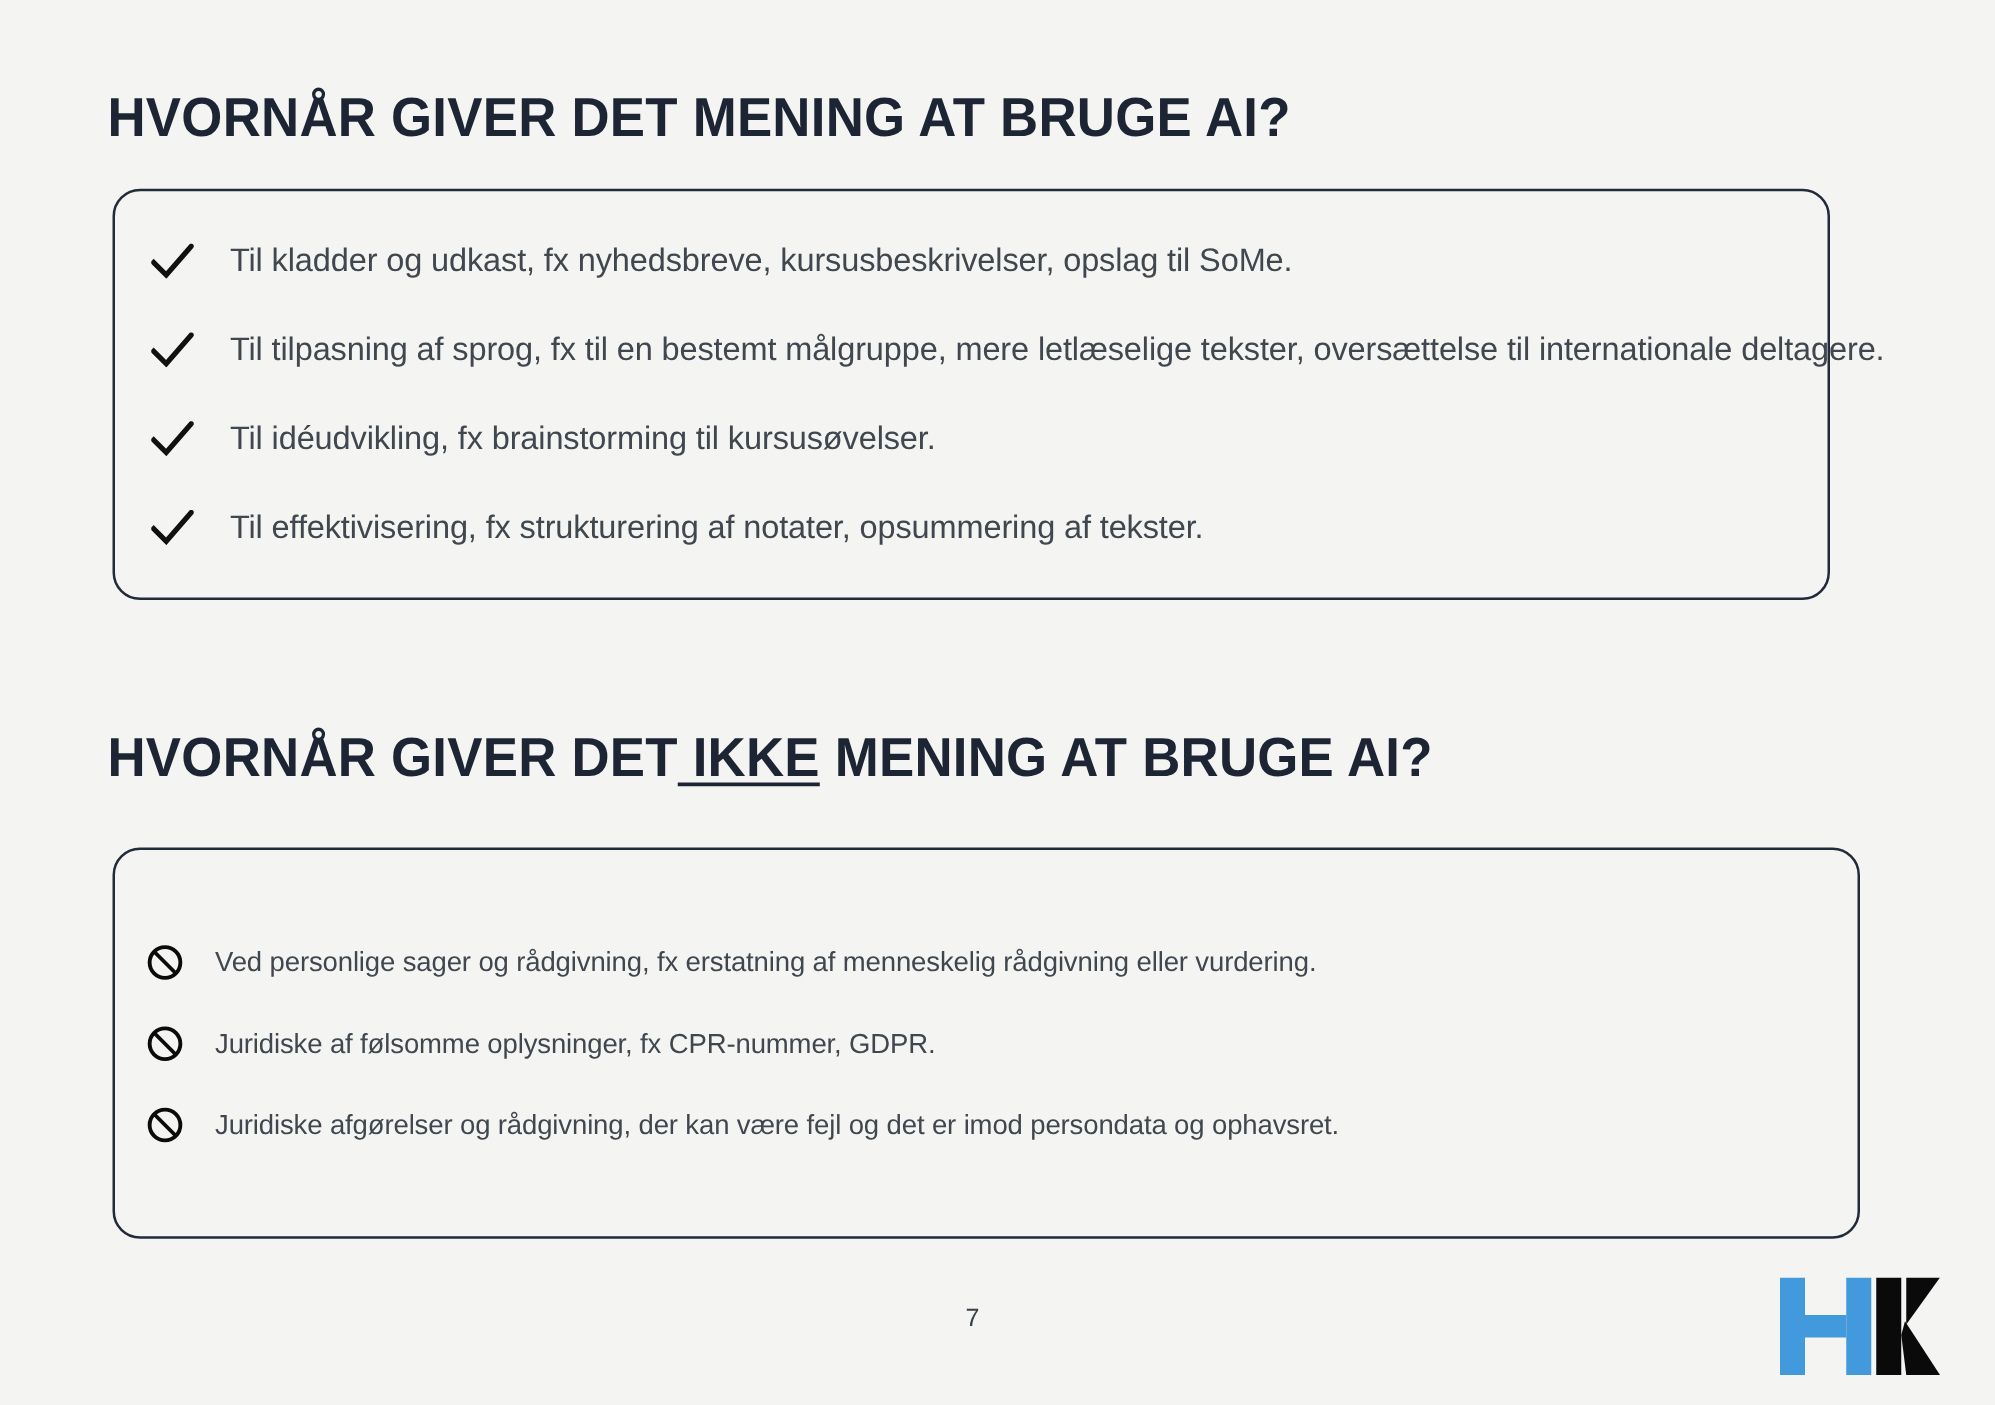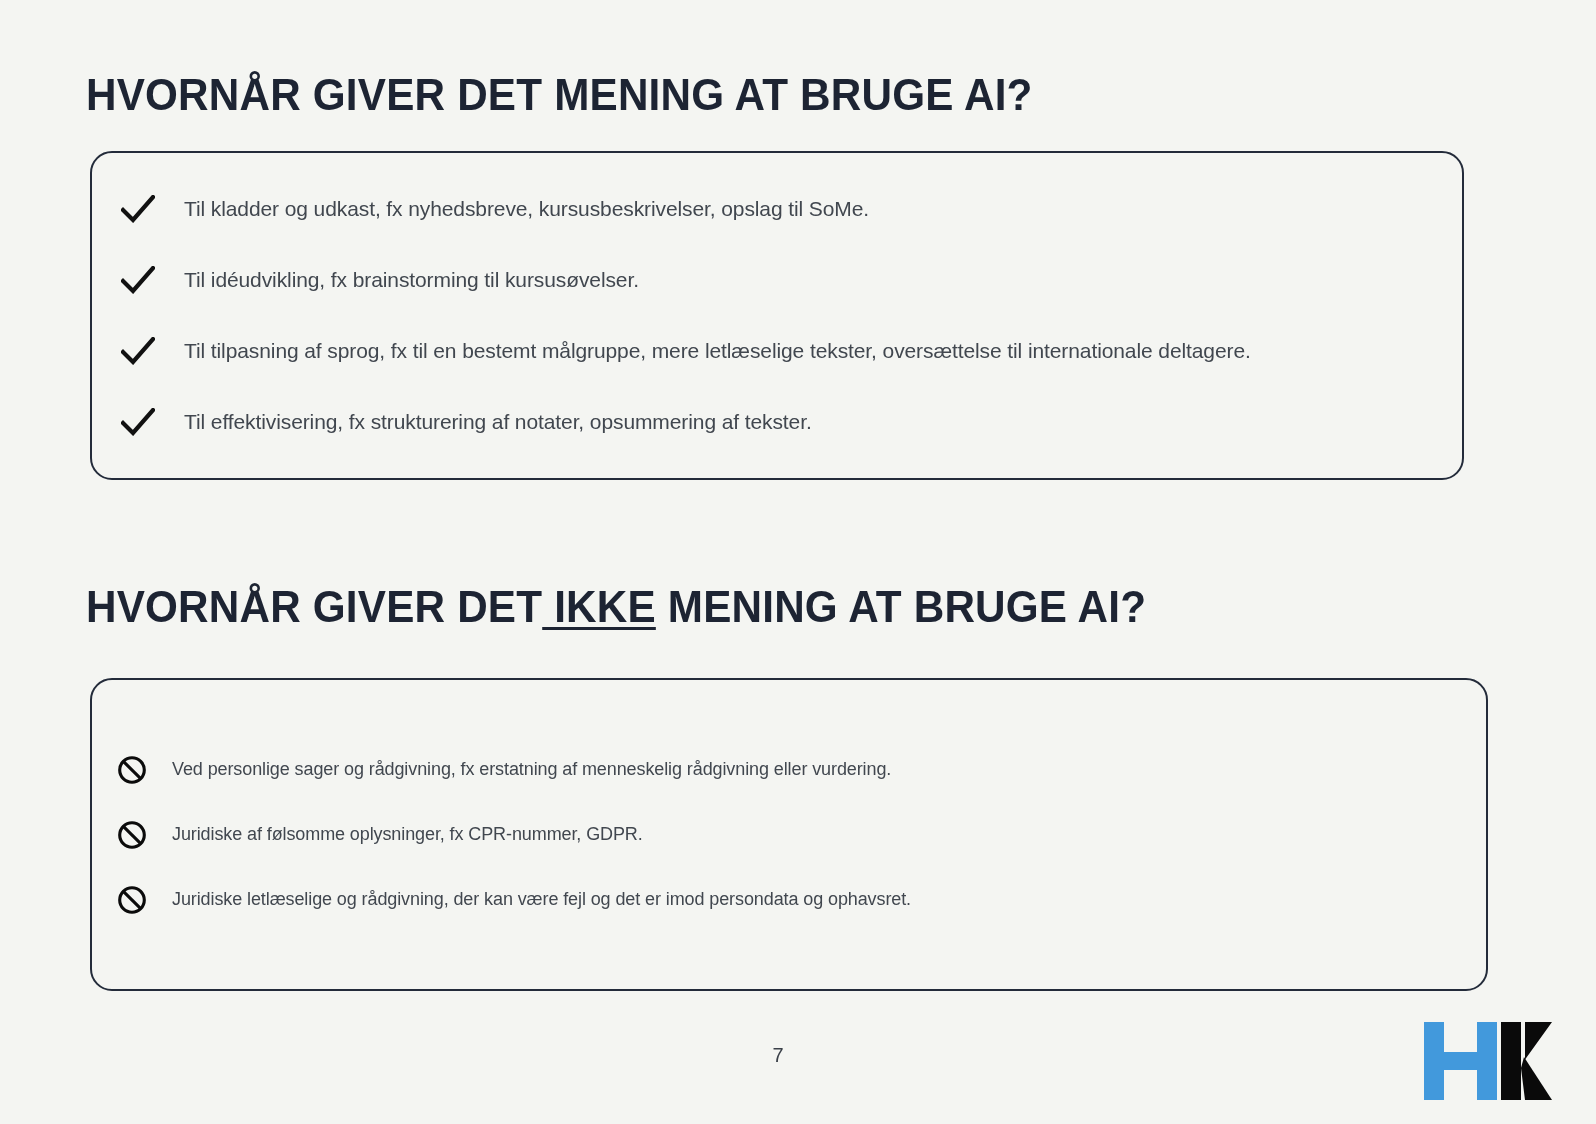--- a/index.html
+++ b/index.html
@@ -96,22 +96,22 @@
   #panel-yes .item-icon { width: 48px; height: 38px; }
   #panel-no  .item-icon { width: 44px; height: 34px; }
 
   .item-text {
     font-size: 21px;
     line-height: 1.15;
     color: #41474F;
     white-space: nowrap;
     letter-spacing: -0.1px;
   }
-  #panel-yes .item-text { margin-left: 22px; font-size: 21px; }
-  #panel-no  .item-text { margin-left: 18px; font-size: 18px; }
+  #panel-yes .item-text { margin-left: 22px; font-size: 26px; }
+  #panel-no  .item-text { margin-left: 18px; font-size: 22px; }
 
   
   #page-number {
     position: absolute;
     top: 1044px;
     left: 0;
     width: 1556px;
     text-align: center;
     font-size: 20px;
     color: #3A4049;
@@ -149,30 +149,30 @@
         </span>
         <span class="item-text">Til kladder og udkast, fx nyhedsbreve, kursusbeskrivelser, opslag til SoMe.</span>
       </li>
 
       <li class="panel-item">
         <span class="item-icon">
           <svg width="34" height="28" viewBox="0 0 34 28" aria-hidden="true">
             <path d="M2 15 L12 25 L32 2" fill="none" stroke="#111111" stroke-width="4.2" stroke-linecap="square" stroke-linejoin="miter"></path>
           </svg>
         </span>
+        <span class="item-text">Til tilpasning af sprog, fx til en bestemt målgruppe, mere letlæselige tekster, oversættelse til internationale deltagere.</span>
+      </li>
+
+      <li class="panel-item">
+        <span class="item-icon">
+          <svg width="34" height="28" viewBox="0 0 34 28" aria-hidden="true">
+            <path d="M2 15 L12 25 L32 2" fill="none" stroke="#111111" stroke-width="4.2" stroke-linecap="square" stroke-linejoin="miter"></path>
+          </svg>
+        </span>
         <span class="item-text">Til idéudvikling, fx brainstorming til kursusøvelser.</span>
-      </li>
-
-      <li class="panel-item">
-        <span class="item-icon">
-          <svg width="34" height="28" viewBox="0 0 34 28" aria-hidden="true">
-            <path d="M2 15 L12 25 L32 2" fill="none" stroke="#111111" stroke-width="4.2" stroke-linecap="square" stroke-linejoin="miter"></path>
-          </svg>
-        </span>
-        <span class="item-text">Til tilpasning af sprog, fx til en bestemt målgruppe, mere letlæselige tekster, oversættelse til internationale deltagere.</span>
       </li>
 
       <li class="panel-item">
         <span class="item-icon">
           <svg width="34" height="28" viewBox="0 0 34 28" aria-hidden="true">
             <path d="M2 15 L12 25 L32 2" fill="none" stroke="#111111" stroke-width="4.2" stroke-linecap="square" stroke-linejoin="miter"></path>
           </svg>
         </span>
         <span class="item-text">Til effektivisering, fx strukturering af notater, opsummering af tekster.</span>
       </li>
@@ -207,21 +207,21 @@
         <span class="item-text">Juridiske af følsomme oplysninger, fx CPR-nummer, GDPR.</span>
       </li>
 
       <li class="panel-item">
         <span class="item-icon">
           <svg width="30" height="30" viewBox="0 0 30 30" aria-hidden="true">
             <circle cx="15" cy="15" r="12.3" fill="none" stroke="#0B0B0B" stroke-width="3.1"></circle>
             <line x1="6.6" y1="6.6" x2="23.4" y2="23.4" stroke="#0B0B0B" stroke-width="3.1"></line>
           </svg>
         </span>
-        <span class="item-text">Juridiske letlæselige og rådgivning, der kan være fejl og det er imod persondata og ophavsret.</span>
+        <span class="item-text">Juridiske afgørelser og rådgivning, der kan være fejl og det er imod persondata og ophavsret.</span>
       </li>
 
 
     </ul>
   </div>
 
   <div id="page-number">7</div>
 
   <div id="hk-logo">
     <svg width="146" height="78" viewBox="0 0 146 78" aria-hidden="true">

